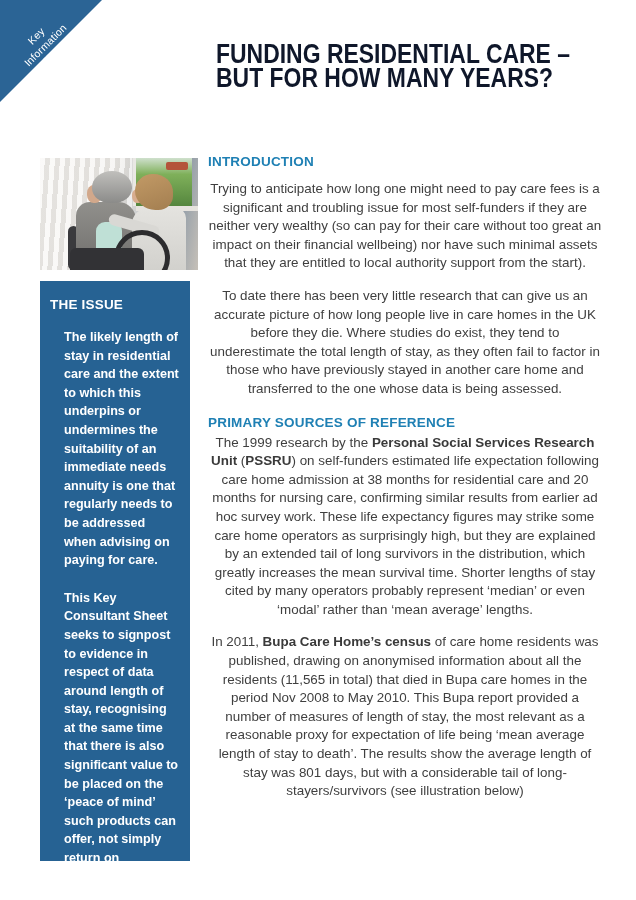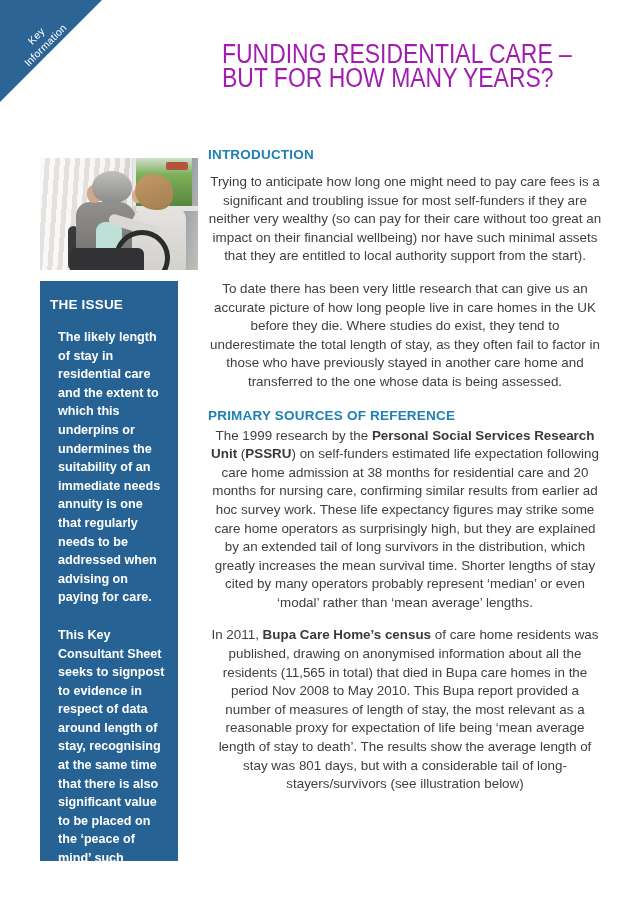--- a/index.html
+++ b/index.html
@@ -18,22 +18,22 @@
   .logo{position:absolute;left:56px;top:24px;width:134px;height:88px;}
   .logo svg{position:absolute;left:0;top:0;}
   .logo-my{position:absolute;left:66px;top:1px;font-family:"Liberation Serif",serif;
           font-weight:700;font-size:11.5px;color:#1E3A6C;}
   .logo-care{position:absolute;left:8px;top:4px;font-family:"Liberation Serif",serif;
           font-weight:700;font-size:42px;line-height:42px;color:#1E3A6C;letter-spacing:-1.5px;}
   .logo-consultant{position:absolute;left:38px;top:47px;font-family:"Liberation Serif",serif;
           font-weight:700;font-size:15.5px;color:#1E3A6C;letter-spacing:-.3px;}
 
   
-  .doc-title{position:absolute;left:222px;top:42px;margin:0;font-weight:400;
-          font-size:27px;line-height:24px;color:#a21caf;}
+  .doc-title{position:absolute;left:216px;top:42px;margin:0;font-weight:700;
+          font-size:27px;line-height:24px;color:#0f172a;}
   .doc-title span{display:block;transform:scaleX(.85);transform-origin:0 50%;white-space:nowrap;}
 
   
   .photo{position:absolute;left:40px;top:158px;width:158px;height:112px;overflow:hidden;
          background:linear-gradient(100deg,#f6f4f1 0%,#efece8 42%,#bcc0c2 70%,#97a1aa 86%,#c6c0b8 100%);}
   .ph-curtain{position:absolute;left:0;top:0;width:58%;height:100%;
          background:repeating-linear-gradient(94deg,rgba(255,255,255,.55) 0 5px,rgba(198,196,192,.35) 5px 10px);}
   .ph-window{position:absolute;right:6px;top:0;width:56px;height:48px;
          border-left:3px solid #e9e8e4;
          background:linear-gradient(180deg,#cfe0cd 0%,#7fb05a 34%,#55863e 100%);}
@@ -51,27 +51,27 @@
   .ph-body2{position:absolute;left:92px;top:50px;width:54px;height:62px;border-radius:16px 10px 0 0;
          background:linear-gradient(180deg,#e4e3df,#d2d1cd);}
   .ph-arm{position:absolute;left:68px;top:62px;width:52px;height:11px;border-radius:6px;background:#d9d8d4;
          transform:rotate(16deg);}
   .ph-wheel{position:absolute;left:74px;bottom:-16px;width:46px;height:46px;border:5px solid #2c2c2e;
          border-radius:50%;background:transparent;}
   .ph-frame{position:absolute;left:30px;bottom:0;width:74px;height:22px;border-radius:6px 6px 0 0;background:#323235;}
   .ph-armrest{position:absolute;left:28px;top:68px;width:11px;height:44px;border-radius:6px;background:#3a3a3d;}
 
   
-  .issue{position:absolute;left:40px;top:281px;width:138px;height:580px;box-sizing:border-box;
+  .issue{position:absolute;left:40px;top:281px;width:150px;height:580px;box-sizing:border-box;
          background:#266293;color:#ffffff;padding:16px 11px 0 10px;}
   .issue h2{margin:0 0 16px 0;font-size:13.5px;letter-spacing:.2px;}
-  .issue p{margin:0 0 19px 8px;font-size:12.6px;line-height:18.6px;font-weight:700;}
+  .issue p{margin:0 0 19px 14px;font-size:12.6px;line-height:18.6px;font-weight:700;}
 
   
-  .content{position:absolute;left:208px;top:148px;width:394px;}
+  .content{position:absolute;left:208px;top:155px;width:394px;}
   .content h3{margin:0 0 11px 0;font-size:13.5px;line-height:14px;color:#1F80B4;letter-spacing:.2px;}
   .content h3.later{margin-top:17px;margin-bottom:4px;}
   .content p{margin:0 0 14px 0;font-size:13.4px;line-height:18.6px;color:#3F3F3F;text-align:center;}
   .content strong{font-weight:700;color:#3A3A3A;}
 </style>
 </head>
 <body>
 
 <div class="page">
 

